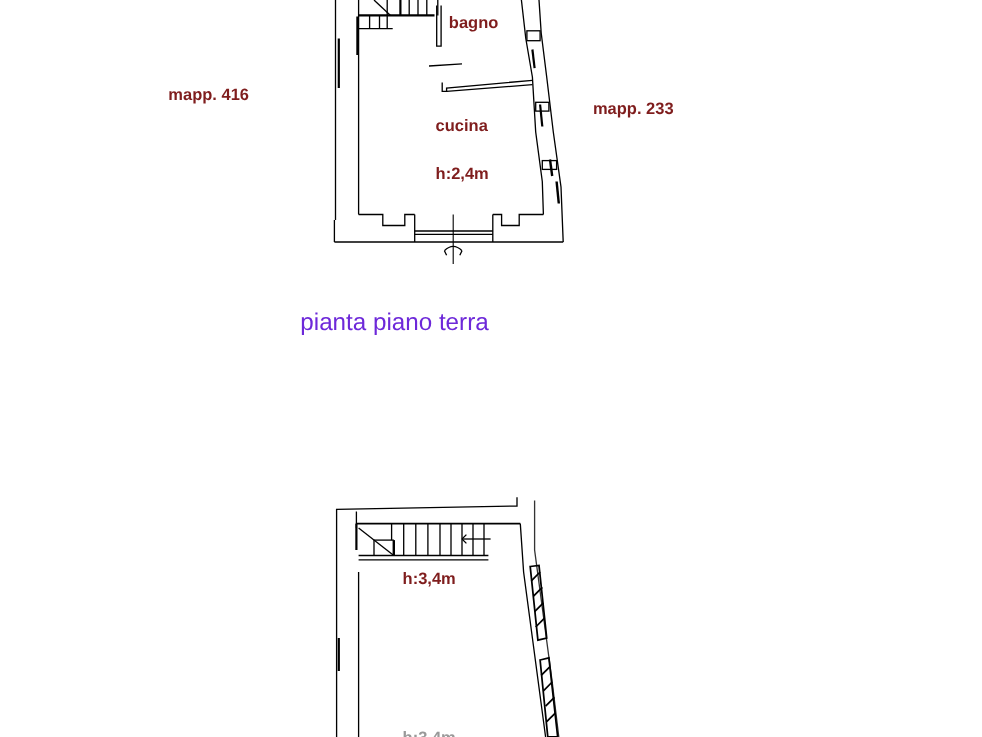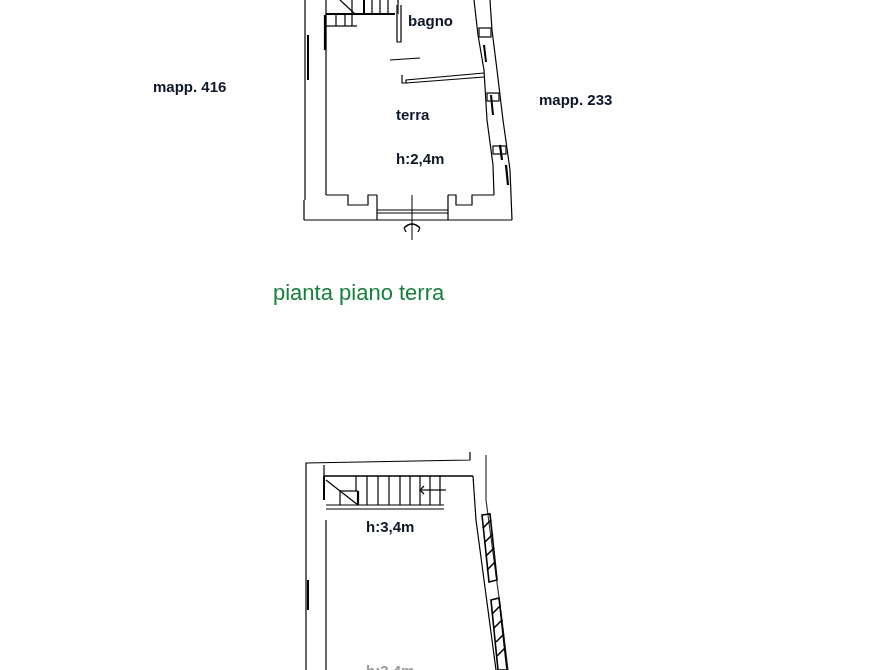--- a/index.html
+++ b/index.html
@@ -1,21 +1,21 @@
 <!DOCTYPE html>
 <html><head>
   <meta charset="utf-8">
   <style>
     html, body { margin: 0; padding: 0; background: #ffffff; }
     body { width: 893px; height: 670px; position: relative; overflow: hidden; font-family: "Liberation Sans", sans-serif; }
     svg { position: absolute; left: 0; top: 0; }
-    .lbl { position: absolute; color: #0f172a; white-space: nowrap; font-family: "Liberation Sans", sans-serif; }
+    .lbl { position: absolute; color: #7f1d1d; white-space: nowrap; font-family: "Liberation Sans", sans-serif; }
     .mapp { font-size: 15px; font-weight: bold; }
     .room { font-size: 15px; font-weight: bold; }
-    .title { font-size: 22px; font-weight: normal; color: #15803d; }
+    .title { font-size: 22px; font-weight: normal; color: #6d28d9; }
   </style>
 </head>
 <body>
 
 <svg width="893" height="670" viewBox="0 0 893 670" xmlns="http://www.w3.org/2000/svg" fill="none" stroke="#000" stroke-width="1.2">
 
   <g>
 
     <line x1="305" y1="0" x2="305" y2="200"></line>
     <line x1="305" y1="200" x2="305" y2="200"></line>
@@ -112,17 +112,17 @@
       <line x1="494" y1="628" x2="502" y2="620"></line>
       <line x1="496" y1="642" x2="504" y2="634"></line>
       <line x1="497" y1="656" x2="505" y2="648"></line>
     </g>
   </g>
 </svg>
 
 <div class="lbl mapp" style="left:153px; top:78px;">mapp. 416</div>
 <div class="lbl mapp" style="left:539px; top:91px;text-align:center;">mapp. 233</div>
 <div class="lbl room" style="left:408px; top:12px;">bagno</div>
-<div class="lbl room" style="left:396px; top:106px;">terra</div>
+<div class="lbl room" style="left:396px; top:106px;">cucina</div>
 <div class="lbl room" style="left:396px; top:150px;">h:2,4m</div>
 <div class="lbl title" style="left:273px; top:280px;">pianta piano terra</div>
 <div class="lbl room" style="left:366px; top:518px;">h:3,4m</div>
 <div class="lbl room" style="left:366px; top:662px; color:#999;">h:3,4m</div>
 
 </body></html>

